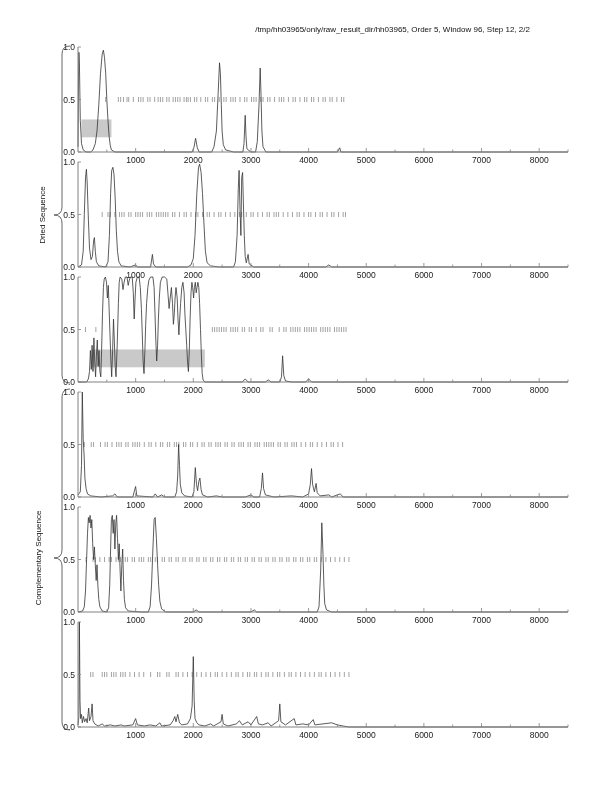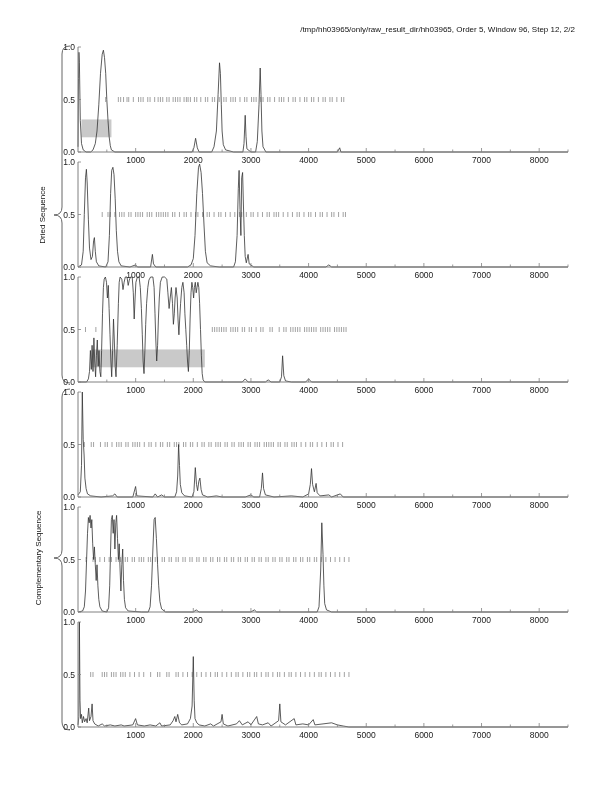--- a/index.html
+++ b/index.html
@@ -1,18 +1,18 @@
 <!DOCTYPE html>
 <html><head>
 <meta charset="utf-8">
 <style>
   html,body{margin:0;padding:0;}
   body{width:612px;height:792px;background:#ffffff;font-family:"Liberation Sans",sans-serif;}
   .page{position:relative;width:612px;height:792px;background:#fff;overflow:hidden;}
-  .fig-title{position:absolute;top:25px;left:0;width:530px;text-align:right;font-size:8px;color:#111;letter-spacing:0;padding-left:45px;}
+  .fig-title{position:absolute;top:25px;left:0;width:530px;text-align:right;font-size:8px;color:#111;letter-spacing:0;}
   .x-label{position:absolute;top:736px;left:78px;width:490px;text-align:center;font-size:8px;color:#111;}
   .group-label{position:absolute;font-size:8px;color:#111;text-align:center;transform:rotate(-90deg);transform-origin:center;white-space:nowrap;}
   .group-label.dried{left:-14px;top:209px;width:116px;height:12px;}
   .group-label.comp{left:-30px;top:552px;width:140px;height:12px;}
   svg#plots{position:absolute;left:0;top:0;}
   text.tick{font-family:"Liberation Sans",sans-serif;font-size:8.5px;fill:#1a1a1a;}
 </style>
 </head>
 <body>
 

